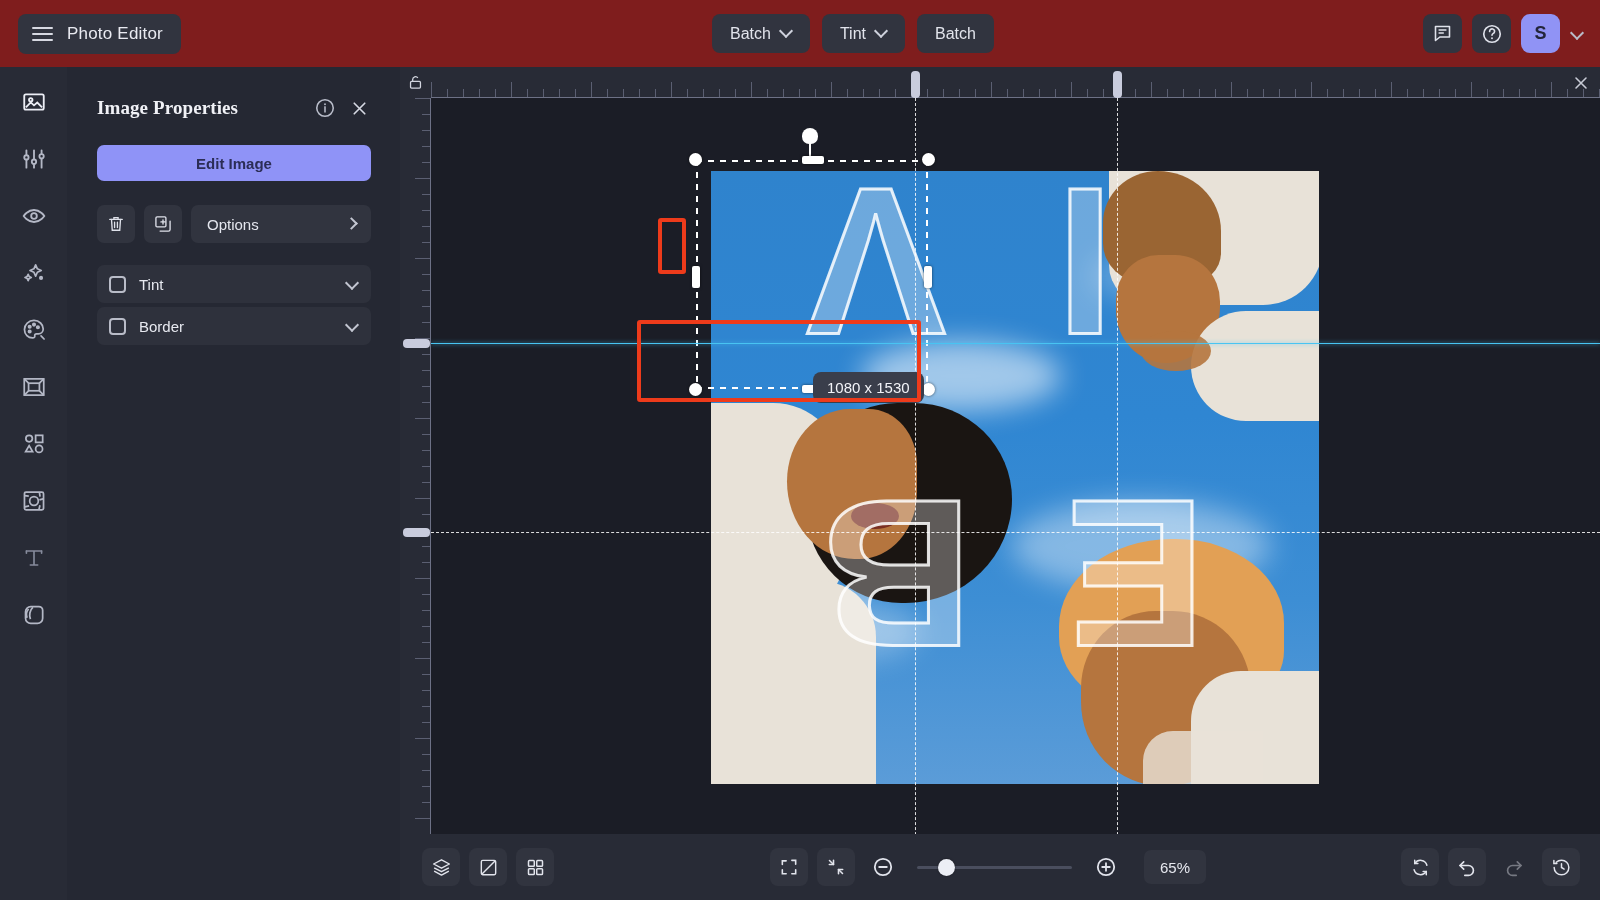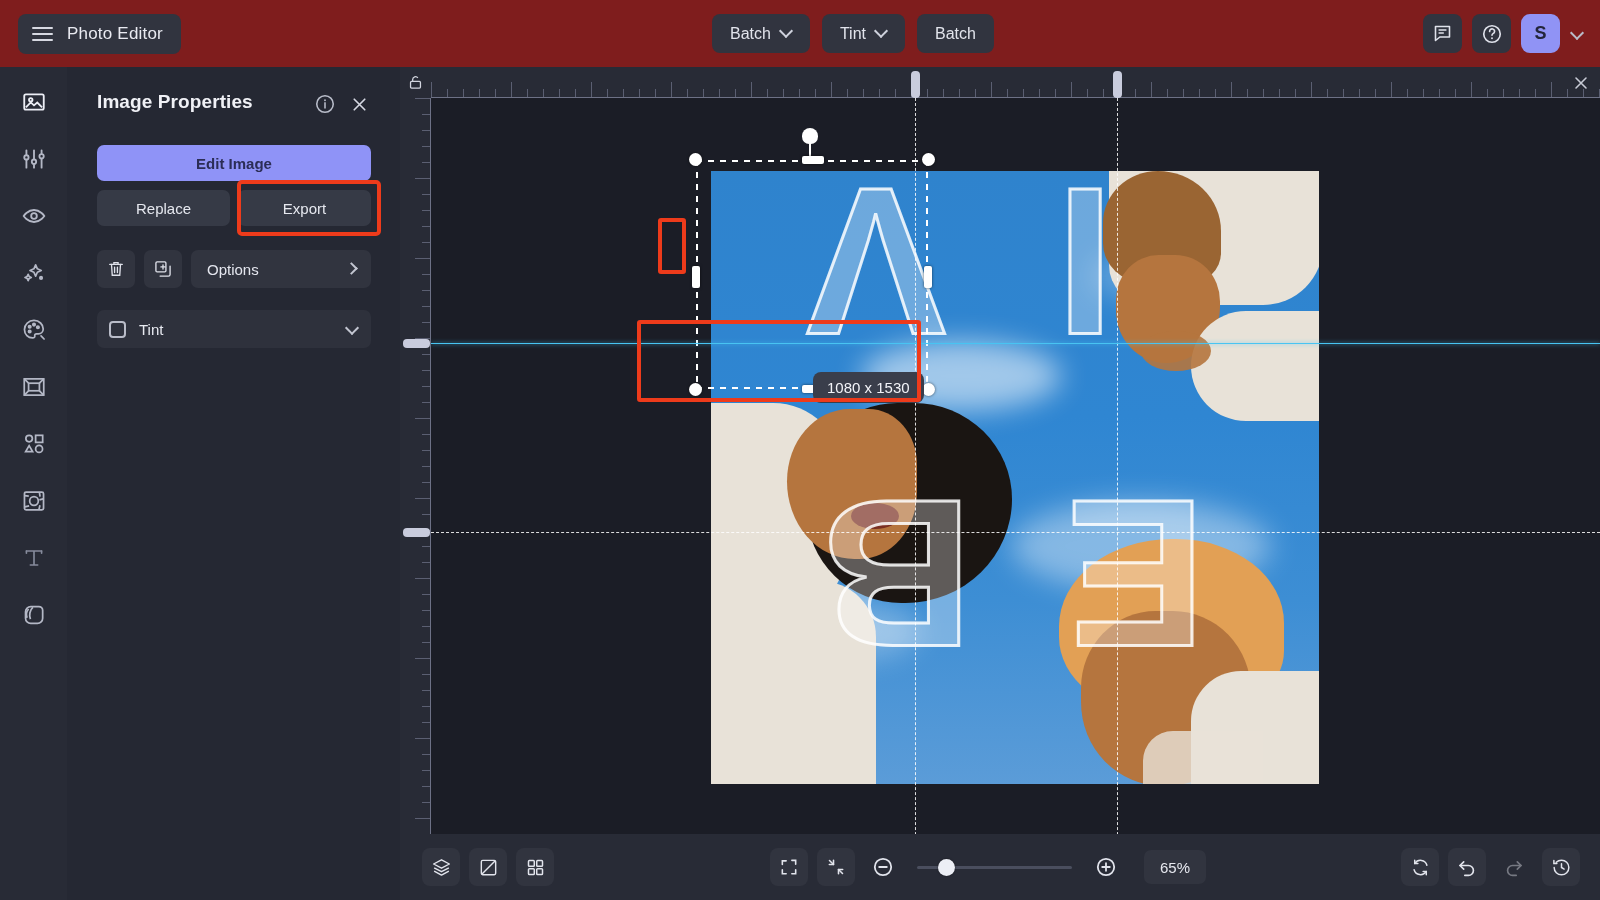--- a/index.html
+++ b/index.html
@@ -78,21 +78,21 @@
     width: 36px; height: 36px; display: flex; align-items: center; justify-content: center;
     cursor: pointer; border-radius: 7px;
   }
 
   
   #panel {
     position: absolute; left: 67px; top: 67px; width: 333px; height: 833px;
     background: #252833;
     padding: 24px 28px 0 30px;
   }
-  #panel-head { display: flex; height: 34px; }
+  #panel-head { display: flex; align-items: center; height: 34px; font-family: Liberation Serif, serif; }
   #panel-title { color: #f0f1f6; font-size: 19px; font-weight: bold; flex: 1; letter-spacing:.1px;}
   #panel-head .ph-icon { width: 26px; height: 26px; display:flex; align-items:center; justify-content:center; cursor:pointer; margin-left: 8px;}
 
   #edit-image {
     margin-top: 20px; width: 274px; height: 36px;
     background: #8f93f7; color: #2b2d56; border: none; border-radius: 7px;
     font-size: 15px; font-weight: bold; cursor: pointer;
     font-family: "Liberation Sans", sans-serif;
   }
   #rep-exp { margin-top: 9px; display: flex; gap: 8px; width: 274px; position: relative; }
@@ -438,25 +438,20 @@
     </span>
     <span class="ph-icon">
       <svg width="21" height="21" viewBox="0 0 24 24" stroke="#d6d9e3" stroke-width="1.9" stroke-linecap="round">
         <path d="M6 6l12 12M18 6L6 18"></path>
       </svg>
     </span>
   </div>
 
   <button id="edit-image">Edit Image</button>
 
-  <div id="rep-exp">
-    <button class="halfbtn">Replace</button>
-    <button class="halfbtn">Export</button>
-    <div id="export-highlight"></div>
-  </div>
 
 
   <div id="tool-row">
     <div class="toolsq">
       <svg width="20" height="20" viewBox="0 0 24 24" fill="none" stroke="#dfe1ea" stroke-width="1.6" stroke-linecap="round">
         <path d="M4.5 6.5h15M9.5 6.5V4.4h5v2.1"></path>
         <path d="M6.6 6.5l.9 13h9l.9-13"></path>
         <path d="M10.3 9.8v6.5M13.7 9.8v6.5"></path>
       </svg>
     </div>
@@ -470,20 +465,25 @@
     <div id="options-btn">
       <span class="lbl">Options</span>
       <span class="chev-right"></span>
     </div>
   </div>
 
   <div id="fx-list">
     <div class="fx-row">
       <span class="fx-cb"></span>
       <span class="fx-label">Tint</span>
+      <span class="chev-down"></span>
+    </div>
+    <div class="fx-row">
+      <span class="fx-cb"></span>
+      <span class="fx-label">Border</span>
       <span class="chev-down"></span>
     </div>
   </div>
 </div>
 
 <div id="stage">
 
   <div id="ruler-corner">
     <svg width="17" height="17" viewBox="0 0 24 24" fill="none" stroke="#d2d5df" stroke-width="1.8">
       <rect x="5" y="10.5" width="14" height="9.5" rx="1.5"></rect>

